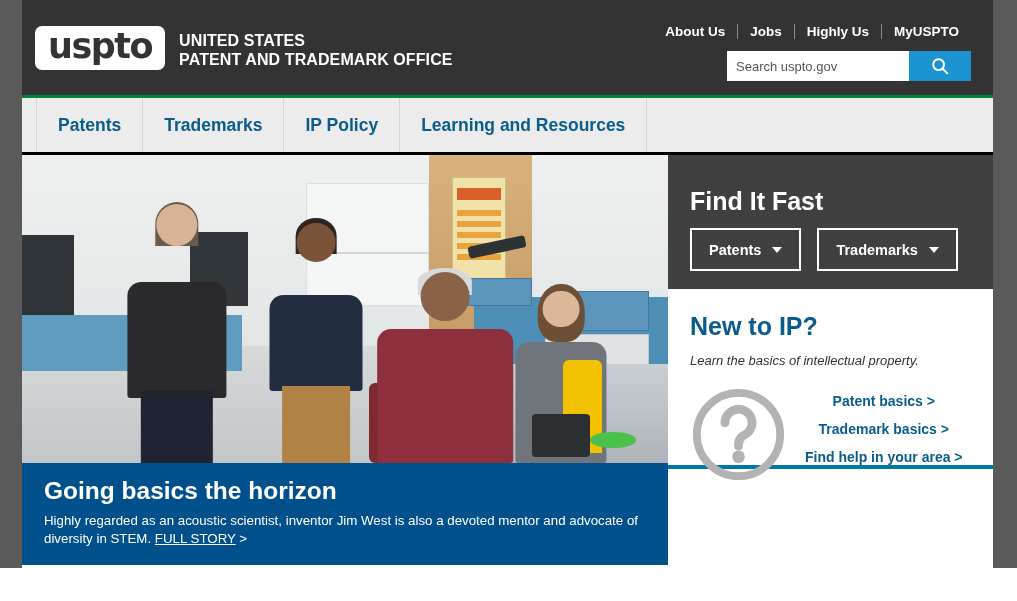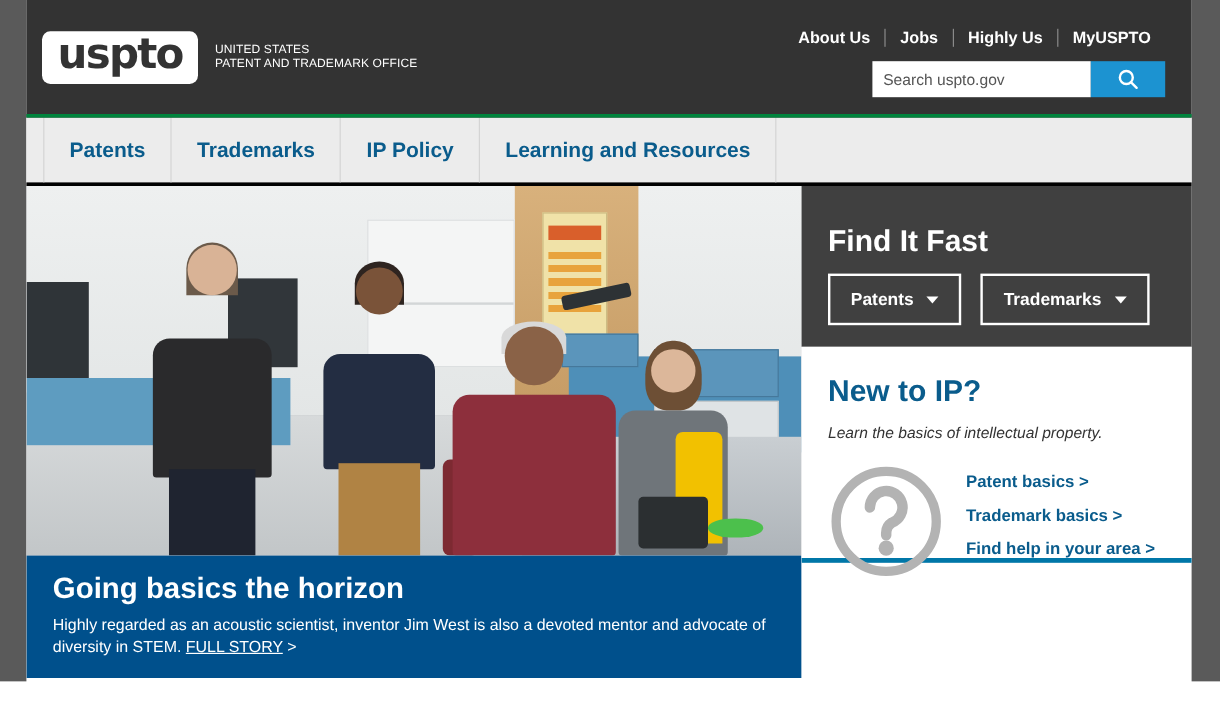--- a/index.html
+++ b/index.html
@@ -35,38 +35,38 @@
   #header {
     position: relative;
     height: 98px;
     background: #333333;
     border-bottom: 3px solid #00843d;
   }
 
   
   .logo-wrap {
     position: absolute; left: 13px; top: 26px;
-    display: flex; align-items: center;
+    display: flex; align-items: flex-end;
   }
   .logo-mark {
     background: #ffffff;
     border-radius: 7px;
     padding: 3px 13px 5px 13px;
     font-size: 35px;
     font-weight: bold;
     letter-spacing: -1.5px;
     color: #333333;
     line-height: 1.02;
     font-family: "DejaVu Sans", sans-serif;
   }
   .logo-text {
     margin-left: 14px;
     color: #ffffff;
-    font-size: 10px;
-    font-weight: normal;
+    font-size: 16px;
+    font-weight: bold;
     line-height: 1.18;
     letter-spacing: 0.1px;
   }
 
   
   .util-nav {
     position: absolute; right: 22px; top: 24px;
     display: flex; align-items: center; text-align: center;
   }
   .util-link {
@@ -354,21 +354,21 @@
   }
   .ip-body { display: flex; align-items: flex-start; }
   .qmark {
     width: 97px; height: 97px;
     flex: 0 0 97px;
     margin-top: 2px;
   }
   .ip-links {
     margin-left: 18px;
     padding-top: 9px;
-    display: flex; flex-direction: column; gap: 12px;
+    display: flex; flex-direction: column; gap: 12px; align-items: center;
   }
   .ip-link {
     color: #0a5c8c;
     font-size: 14px;
     font-weight: bold;
     text-decoration: none;
     cursor: pointer;
     white-space: nowrap;
   }
 

